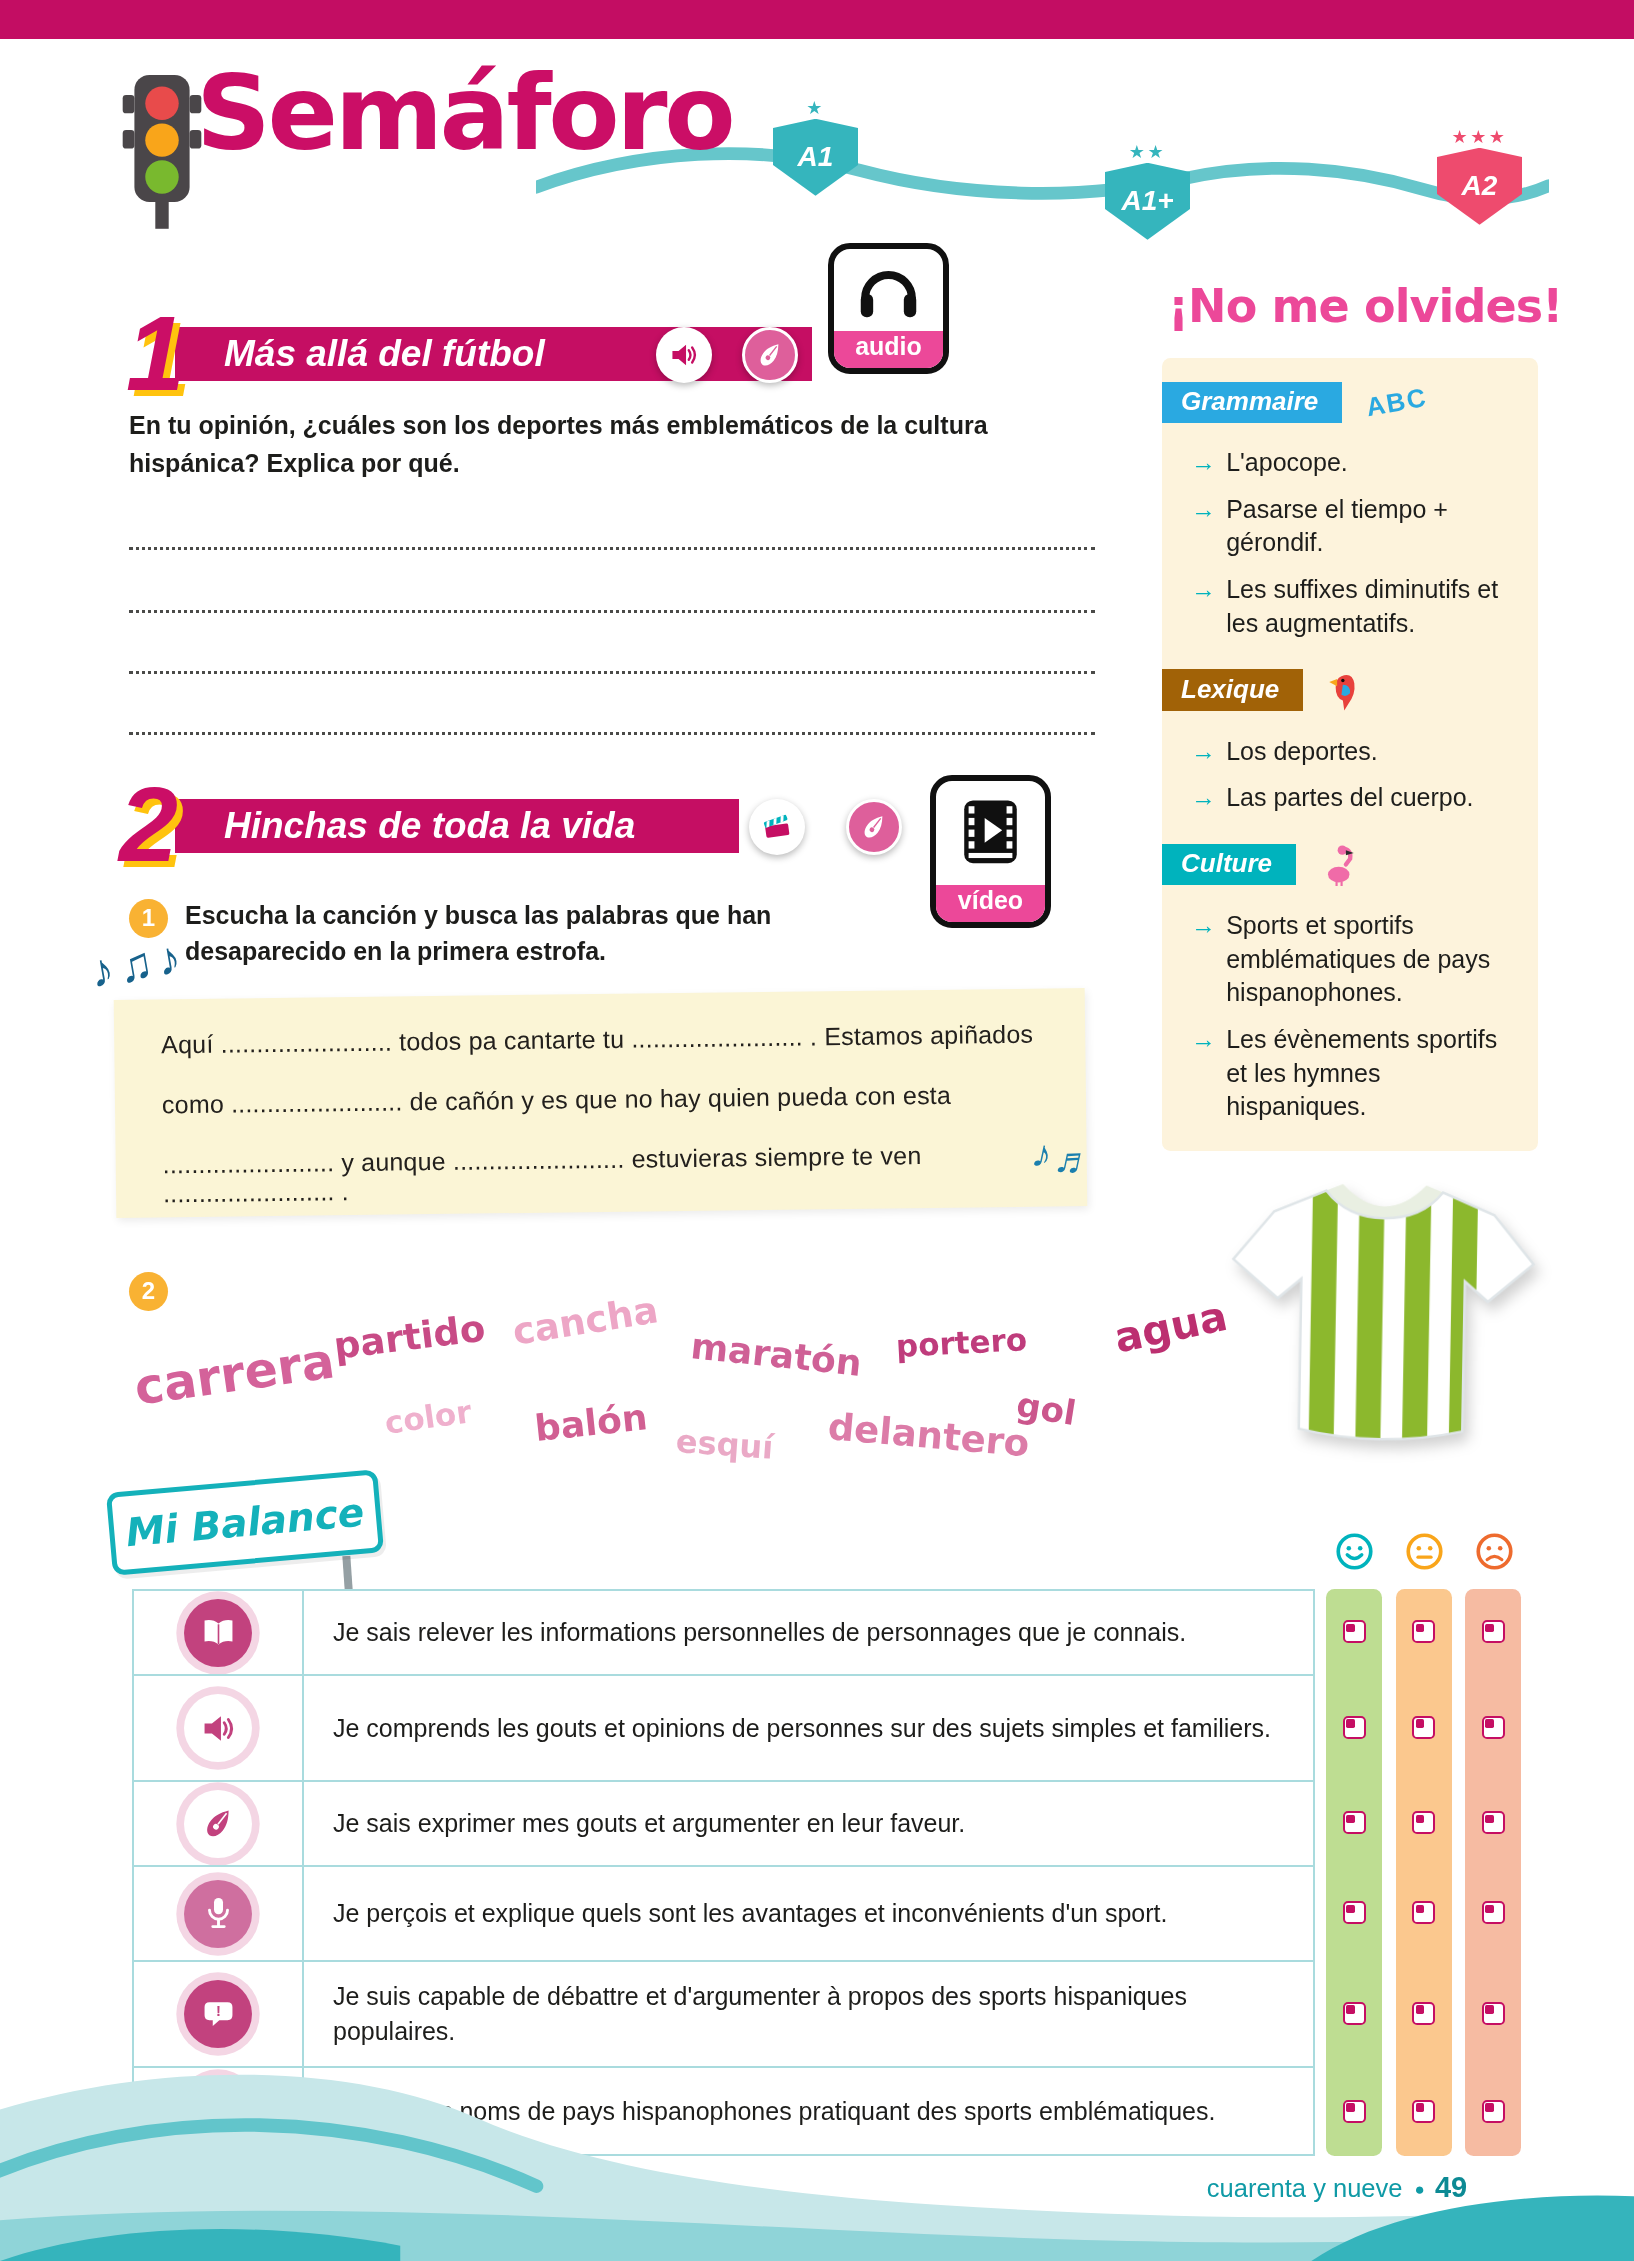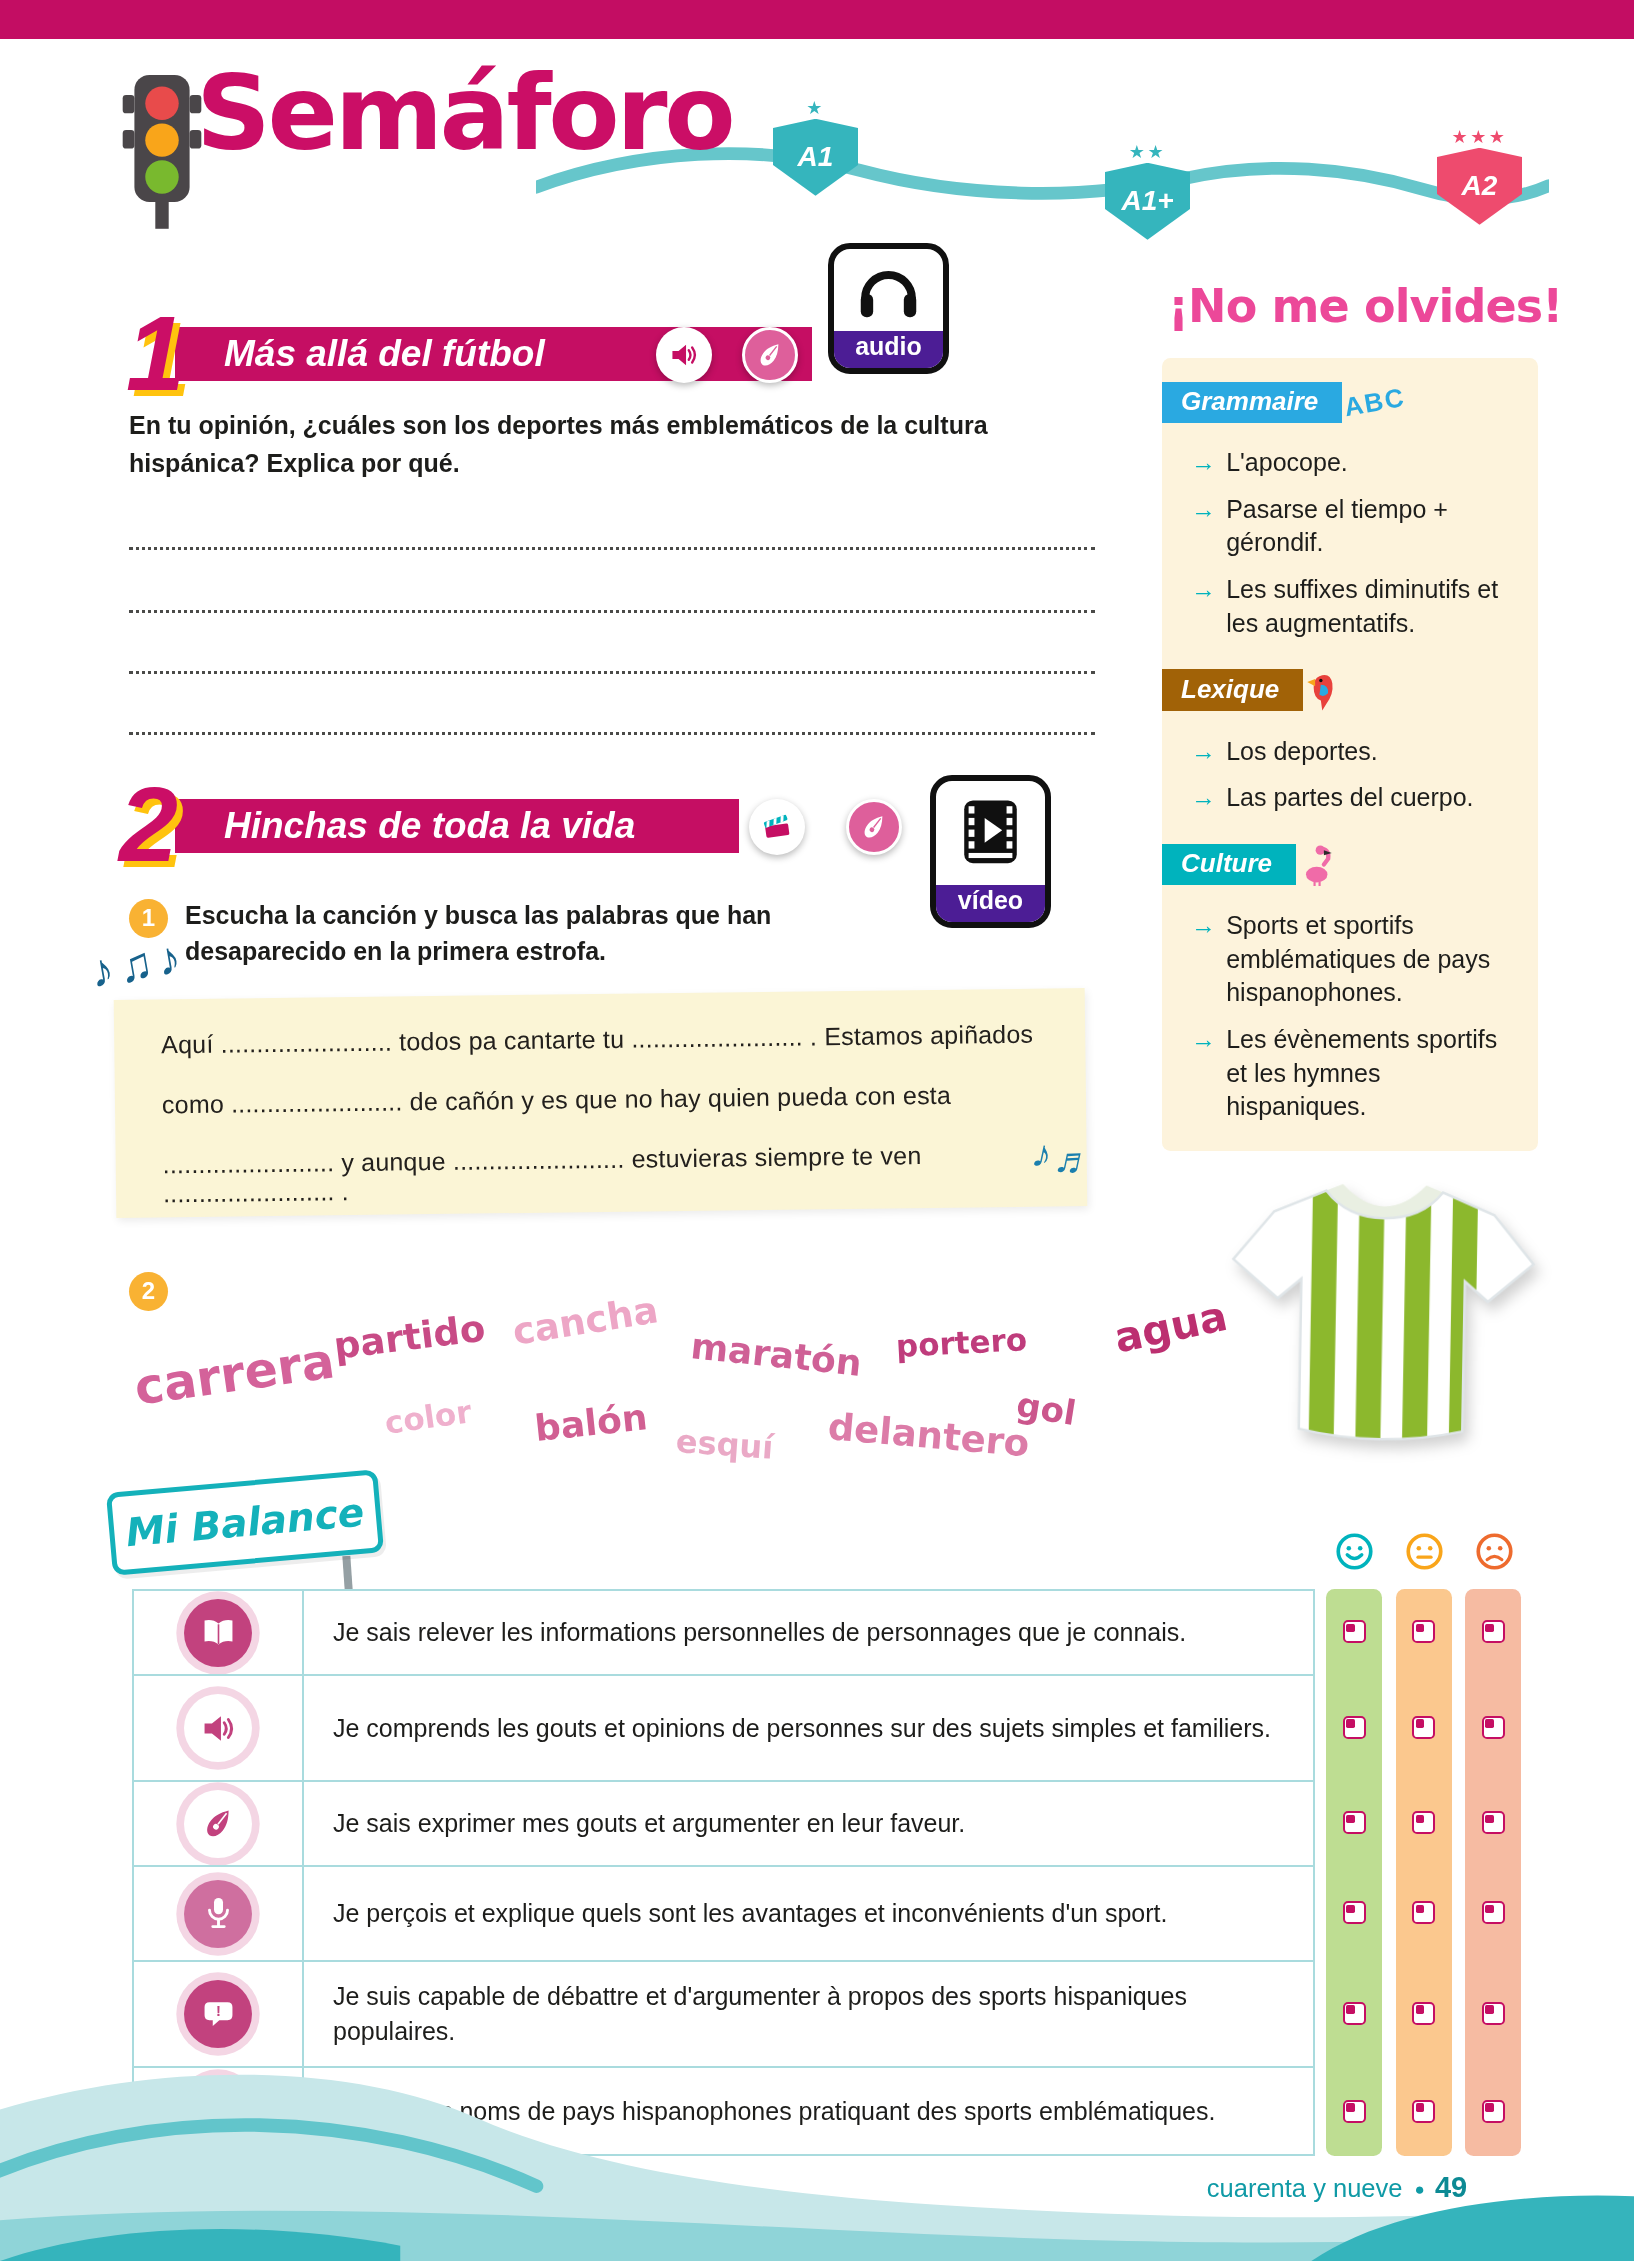--- a/index.html
+++ b/index.html
@@ -36,21 +36,21 @@
   #c1-speaker { left:656px; top:327px; } #c1-pen { left:742px; top:327px; }
   #c2-clapper { left:749px; top:799px; } #c2-pen { left:846px; top:799px; }
   .media-circle svg { width:34px; height:34px; }
   .pen-rot { transform:rotate(38deg); }
   .media-block { position:absolute; width:121px; border:6px solid #101010; border-radius:22px;
     background:#fff; overflow:hidden; display:flex; flex-direction:column; }
   #audio-block { left:828px; top:243px; height:131px; }
   #video-block { left:930px; top:775px; height:153px; }
   .media-block .art { flex:1; display:flex; align-items:center; justify-content:center; }
   .media-block .art svg { width:73px; height:73px; }
-  .media-block .lbl { background:#4c1d95; color:#fff; font-weight:bold; font-size:25px; text-align:center; padding:1.7px 0 6.8px; }
+  .media-block .lbl { background:#ec4899; color:#fff; font-weight:bold; font-size:25px; text-align:center; padding:1.7px 0 6.8px; }
   
   .instr1 { position:absolute; left:129px; top:407px; width:996px; font-size:25px; font-weight:bold; line-height:1.5; }
   .dotline { position:absolute; left:129px; width:966px; height:0; border-bottom:3px dotted #4a4a48; }
   #dl1{top:547px;} #dl2{top:610px;} #dl3{top:671px;} #dl4{top:732px;}
   
   .ex-head { position:absolute; display:flex; gap:17px; align-items:flex-start; }
   #ex1 { left:129px; top:897px; } #ex2 { left:129px; top:1270px; }
   .ex-num { flex:0 0 39px; width:39px; height:39px; border-radius:50%; background:#f9b233; color:#fff;
     font-weight:bold; font-size:24px; display:flex; align-items:center; justify-content:center; margin-top:1.7px; }
   .ex-txt { font-size:25px; font-weight:bold; line-height:1.45; }
@@ -73,21 +73,21 @@
   .w6 { left:1017px; top:1384px; font-size:34px; color:#cb568c; transform:rotate(9deg); }
   .w7 { left:385px; top:1405px; font-size:31px; color:#efb0cd; transform:rotate(-8deg); }
   .w8 { left:535px; top:1408px; font-size:36px; color:#d15f92; transform:rotate(-6deg); }
   .w9 { left:676px; top:1422px; font-size:32px; color:#eaa9c6; transform:rotate(4deg); }
   .w10 { left:828px; top:1405px; font-size:37px; color:#dc7ca8; transform:rotate(5deg); }
   
   .nb-title { position:absolute; left:1168px; top:279px; font-size:46px; font-weight:800; color:#ec4899;
     font-family:"DejaVu Sans", sans-serif; letter-spacing:-0.9px; }
   .nb-box { position:absolute; left:1162px; top:358px; width:376px; height:793px; background:#fdf3dc;
     border-radius:8.5px; padding:17px 0 8.5px; }
-  .ribbon { display:flex; align-items:center; gap:2px; margin:6.8px 0 3.4px; }
+  .ribbon { display:flex; align-items:center; gap:24px; margin:6.8px 0 3.4px; }
   .ribbon .tag { color:#fff; font-style:italic; font-weight:bold; font-size:26px; padding:4.3px 24px 6px 19px; }
   .tag-grammaire { background:#2aa9e1; } .tag-lexique { background:#a16207; } .tag-culture { background:#00b3bd; }
   .abc-deco { font-weight:bold; color:#2aa9e1; font-size:26px; transform:rotate(-10deg); letter-spacing:1.7px; display:inline-block; }
   .nb-list { list-style:none; padding:6.8px 13.6px 8.5px 29px; }
   .nb-list li { display:flex; gap:10.2px; font-size:25px; line-height:1.35; margin:12.8px 0; }
   .arrow { color:#00b3bd; font-weight:bold; flex:0 0 auto; }
   
   .shirt { position:absolute; left:1224px; top:1177px; width:317px; height:281px;
     filter:drop-shadow(5.1px 8.5px 6.8px rgba(0,0,0,.18)); transform:rotate(1deg); }
   

